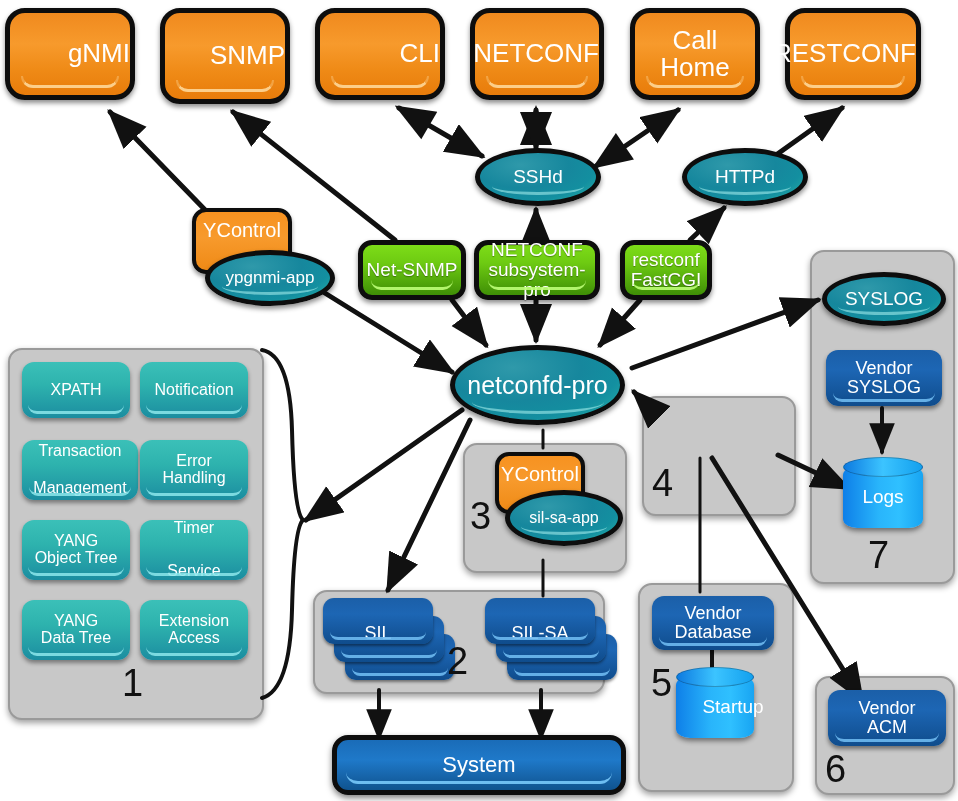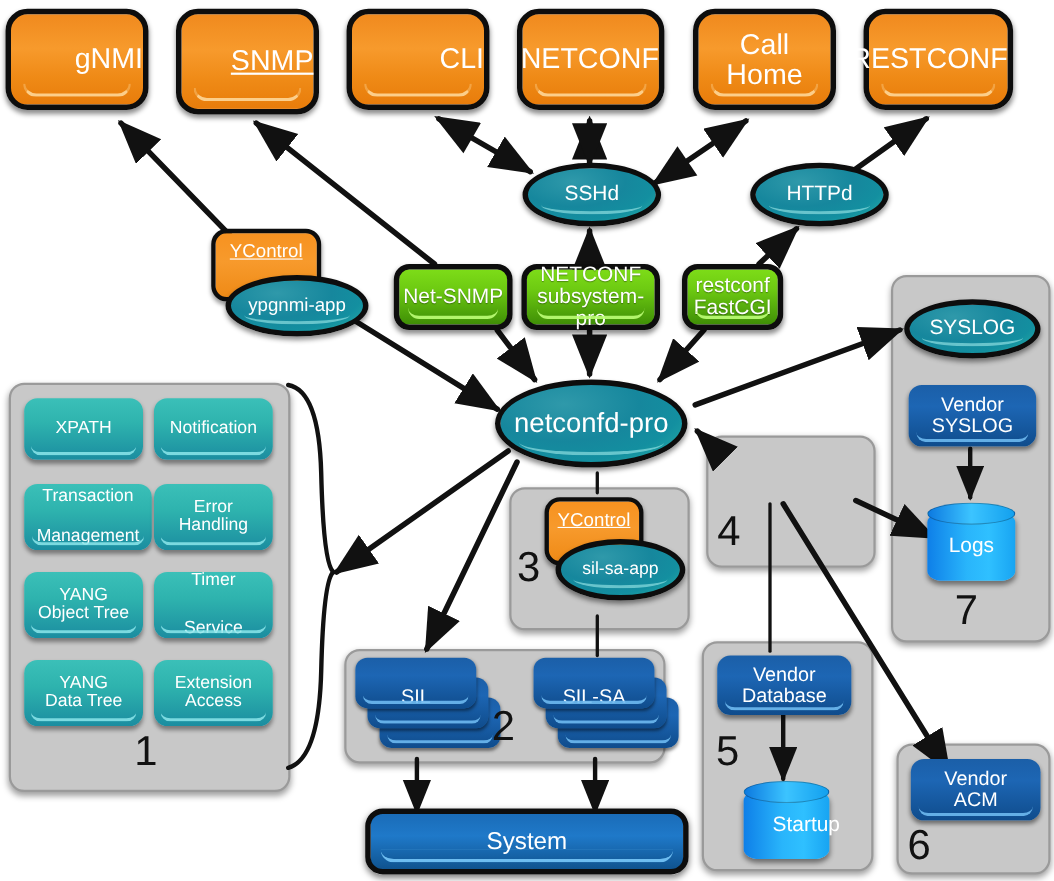--- a/index.html
+++ b/index.html
@@ -15,21 +15,21 @@
   .orange{border-radius:20px;border:5px solid #0d0d0d;
           background:linear-gradient(180deg,#f08a1e 0%,#f79a2c 38%,#ef8a16 70%,#e87c0b 100%);
           box-shadow:0 3px 5px rgba(0,0,0,.45);font-size:26px;justify-content:flex-end;}
   .orange::after{content:"";position:absolute;left:9%;right:9%;bottom:7px;height:9px;
           border-radius:0 0 14px 14px;border-bottom:3px solid rgba(255,220,160,.85);
           border-left:2px solid rgba(255,220,160,.35);border-right:2px solid rgba(255,220,160,.35);}
 
   
   .orange-sm{border-radius:14px;border:4px solid #0d0d0d;
           background:linear-gradient(180deg,#f79220 0%,#f79a2c 45%,#ef8a16 100%);
-          box-shadow:0 3px 4px rgba(0,0,0,.4);font-size:17px;text-decoration:underline;}
+          box-shadow:0 3px 4px rgba(0,0,0,.4);font-size:20px;}
 
   
   .green{border-radius:14px;border:5px solid #0d0d0d;
           background:linear-gradient(180deg,#7ddc18 0%,#6ecb12 35%,#3f8f06 100%);
           box-shadow:0 3px 5px rgba(0,0,0,.45);font-size:19px;text-shadow:0 1px 1px rgba(0,0,0,.35);}
   .green::after{content:"";position:absolute;left:8%;right:8%;bottom:5px;height:8px;
           border-radius:0 0 10px 10px;border-bottom:3px solid rgba(190,255,120,.9);}
 
   
   .teal{border-radius:12px;
@@ -162,21 +162,21 @@
 
       <path d="M541,690 L541,738" stroke-width="4" marker-end="url(#ah)"></path>
 
       <path d="M262,350 Q290,355 292,430 Q294,512 303,520 Q294,528 292,610 Q290,690 262,698" stroke-width="4" fill="none"></path>
     </g>
   </svg>
 
   <div class="node orange" style="left:5px;top:8px;width:130px;height:92px;">
     <span>gNMI</span>
     </div>
-  <div class="node orange" style="left:160px;top:8px;width:130px;height:96px;text-decoration:underline;">
+  <div class="node orange" style="left:160px;top:8px;width:130px;height:96px;">
     <span>SNMP</span>
     </div>
   <div class="node orange" style="left:315px;top:8px;width:130px;height:92px;">
     <span>CLI</span>
     </div>
   <div class="node orange" style="left:470px;top:8px;width:134px;height:92px;">
     <span>NETCONF</span>
     </div>
   <div class="node orange" style="left:630px;top:8px;width:130px;height:92px;">
     <span>Call Home</span>
@@ -274,21 +274,21 @@
       </div>
   </div>
   <div class="pnum" style="left:447px;top:640px;">2</div>
 
   <div class="pnum" style="left:652px;top:462px;">4</div>
 
   <div class="node blue" style="left:652px;top:596px;width:122px;height:54px;flex-direction:column;">
     <span>Vendor</span>
     <span>Database</span>
     </div>
-  <div class="node cyl" style="left:676px;top:719px;width:78px;height:62px;padding-left:36px;">
+  <div class="node cyl" style="left:676px;top:676px;width:78px;height:62px;padding-left:36px;">
     <div class="top"></div>
     <span class="lbl">Startup</span>
     </div>
   <div class="pnum" style="left:651px;top:662px;">5</div>
 
   <div class="node blue" style="left:828px;top:690px;width:118px;height:56px;flex-direction:column;">
     <span>Vendor</span>
     <span>ACM</span>
     </div>
   <div class="pnum" style="left:825px;top:748px;">6</div>

